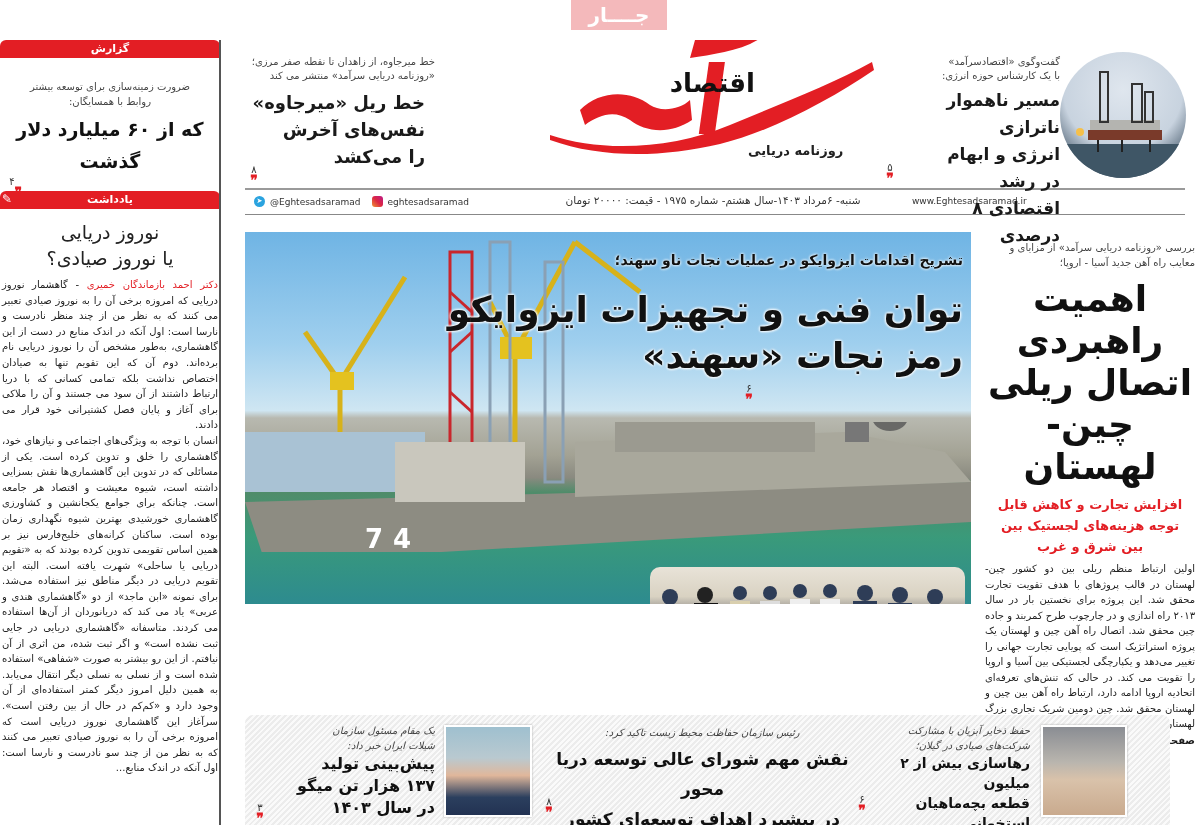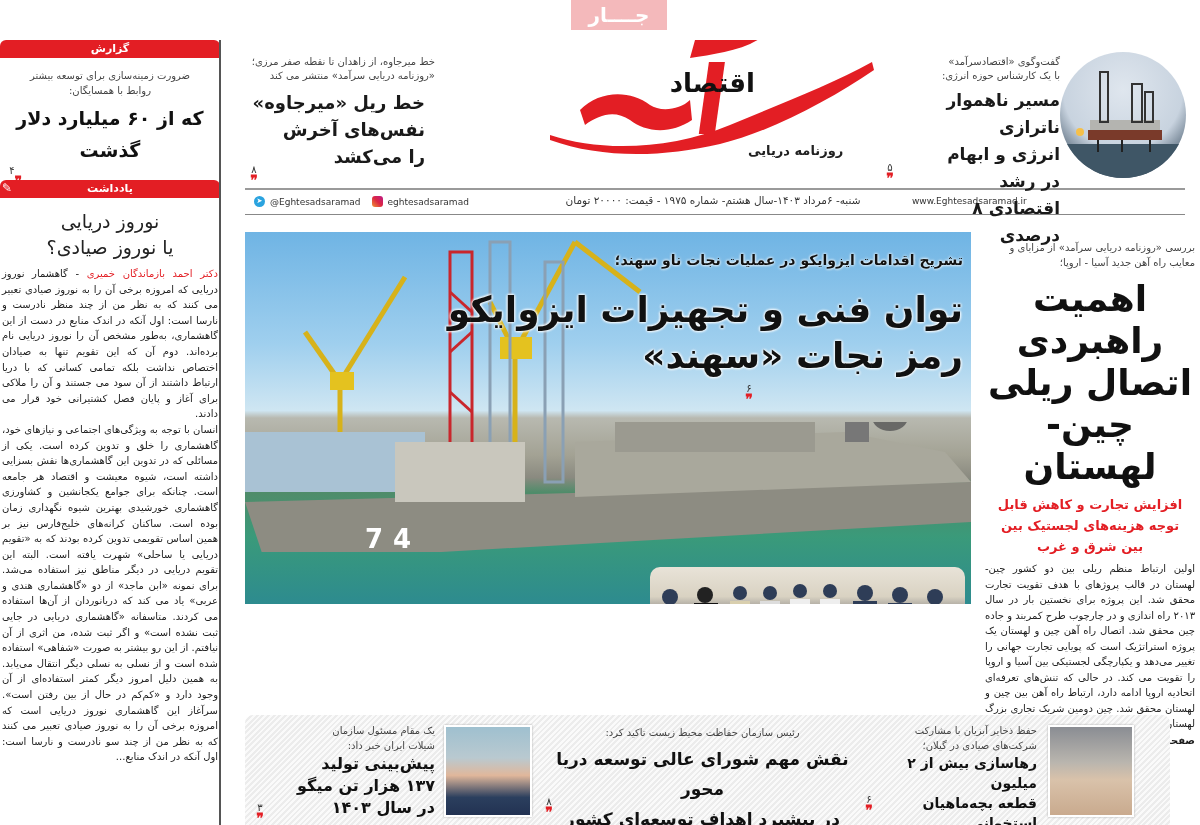--- a/index.html
+++ b/index.html
@@ -44,30 +44,30 @@
   #inset-caption { left: 200px; top: 388px; width: 200px; font-size: 13px; font-weight: normal; color: #fff; text-align: right; line-height: 18px; text-shadow: 0 0 3px #000; }
 
   
   #right-col { left: 985px; top: 240px; width: 210px; }
   .hl-red { color: #e31e24; font-weight: bold; text-align: center; }
 
   
   #bottom-strip { left: 245px; top: 715px; width: 925px; height: 110px;
     background: repeating-linear-gradient(135deg, #ececec 0px, #ececec 2px, #fafafa 2px, #fafafa 4px); border-radius: 8px 8px 0 0; }
   .b-item { top: 0; height: 110px; }
-  .b-kicker { font-size: 10px; color: #444; line-height: 15px; }
+  .b-kicker { font-size: 10px; color: #444; line-height: 15px; font-style: italic; }
   .b-head { font-size: 16px; font-weight: 900; line-height: 22px; color: #111; }
   .thumb { border: 2px solid #fff; box-shadow: 0 0 2px #aaa; }
 </style>
 </head>
 <body>
 
 <div id="left-col" class="abs">
   <div class="red-tab">گزارش</div>
-  <div class="kicker" style="margin-top:10px;">
+  <div class="kicker" style="margin-top:21px;">
     <div>ضرورت زمینه‌سازی برای توسعه بیشتر</div>
     <div>روابط با همسایگان:</div>
   </div>
   <div class="hl-black" style="font-size:19px; line-height:32px; margin-top:4px;">
     <div>که از ۶۰ میلیارد دلار گذشت</div>
   </div>
   <div style="position:relative; height:14px; width:20px; margin-right:auto; margin-left:2px;">
     <div class="pg">۴</div>
     <div class="quote-mark">❞</div>
   </div>
@@ -254,21 +254,21 @@
     <div>افزایش تجارت و کاهش قابل</div>
     <div>توجه هزینه‌های لجستیک بین</div>
     <div>بین شرق و غرب</div>
   </div>
   <div class="body-text" style="margin-top:4px; line-height:15.5px;">اولین ارتباط منظم ریلی بین دو کشور چین- لهستان در قالب پروژهای با هدف تقویت تجارت محقق شد. این پروژه برای نخستین بار در سال ۲۰۱۳ راه اندازی و در چارچوب طرح کمربند و جاده چین محقق شد. اتصال راه آهن چین و لهستان یک پروژه استراتژیک است که پویایی تجارت جهانی را تغییر می‌دهد و یکپارچگی لجستیکی بین آسیا و اروپا را تقویت می کند. در حالی که تنش‌های تعرفه‌ای اتحادیه اروپا ادامه دارد، ارتباط راه آهن بین چین و لهستان محقق شد. چین دومین شریک تجاری بزرگ لهستان است ...</div>
   <div style="font-size:10px; margin-top:3px; font-weight:bold;">صفحه ۳</div>
 </div>
 
 <div id="bottom-strip" class="abs">
 
-  <div class="abs b-item" style="right:8px; width:300px;">
+  <div class="abs b-item" style="right:15px; width:300px;">
     <div class="abs thumb" style="right:28px; top:10px; width:86px; height:92px; background:linear-gradient(180deg,#8a8d93 0%, #b9b5ae 40%, #d9c2aa 60%, #c9aa8e 100%);"></div>
     <div class="abs" style="right:125px; top:8px; width:175px; text-align:right;">
       <div class="b-kicker">
         <div>حفظ ذخایر آبزیان با مشارکت</div>
         <div>شرکت‌های صیادی در گیلان؛</div>
       </div>
       <div class="b-head" style="font-size:14px; line-height:20px;">
         <div>رهاسازی بیش از ۲ میلیون</div>
         <div>قطعه بچه‌ماهیان استخوانی</div>
 

